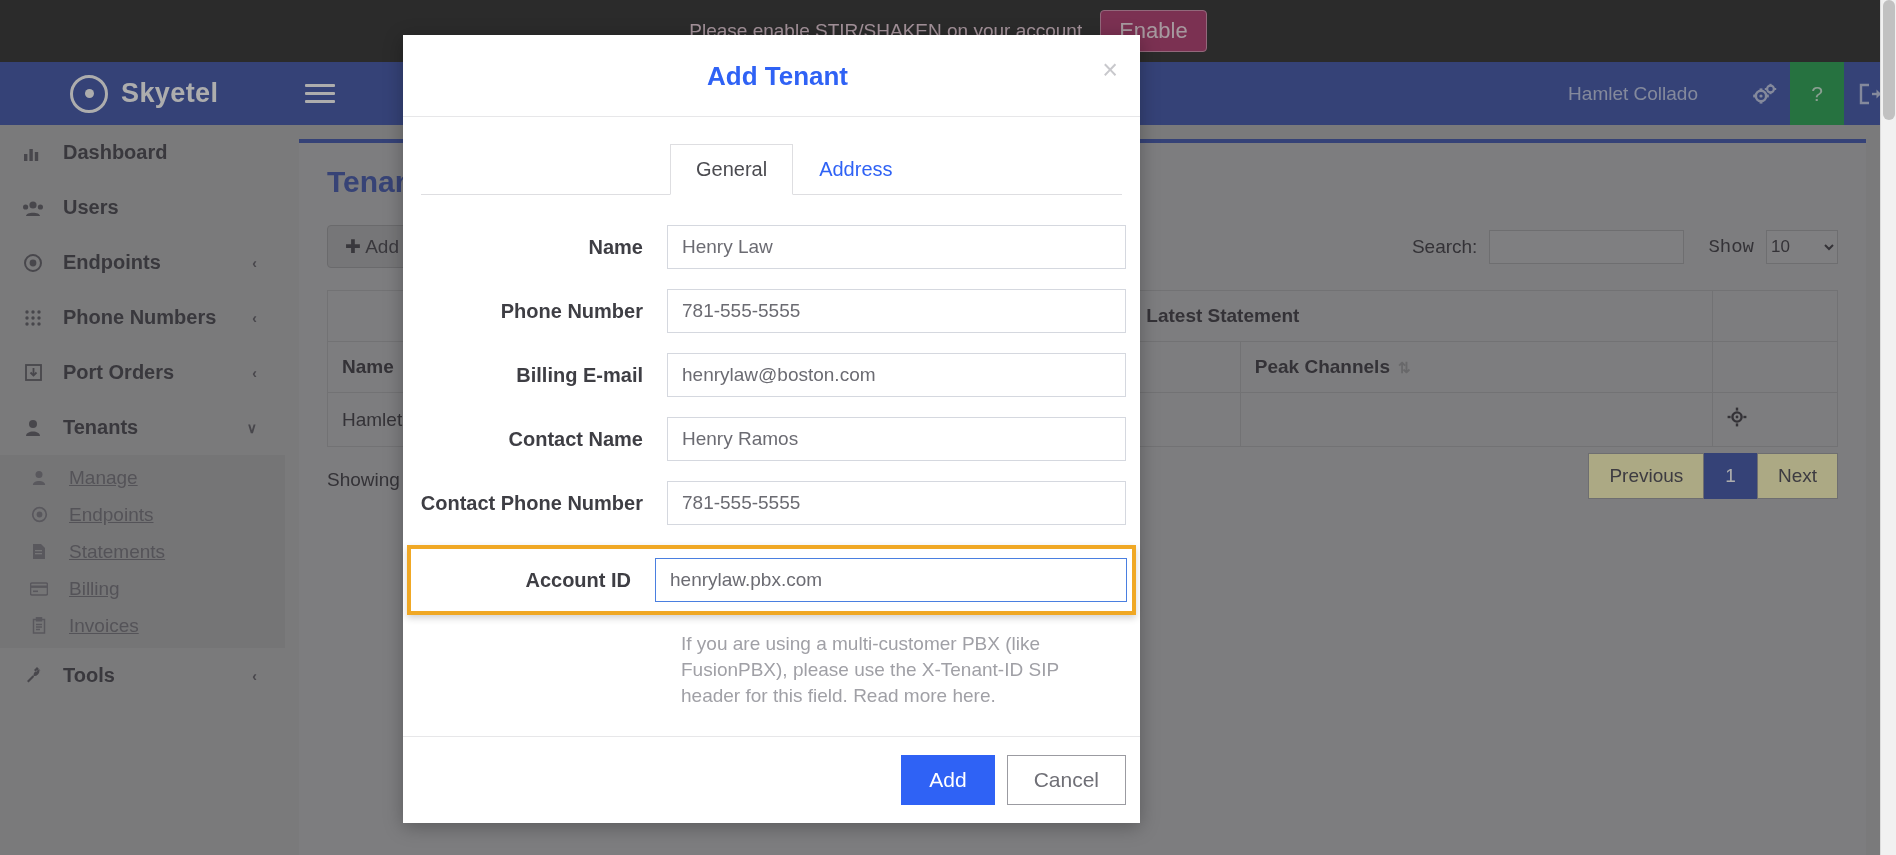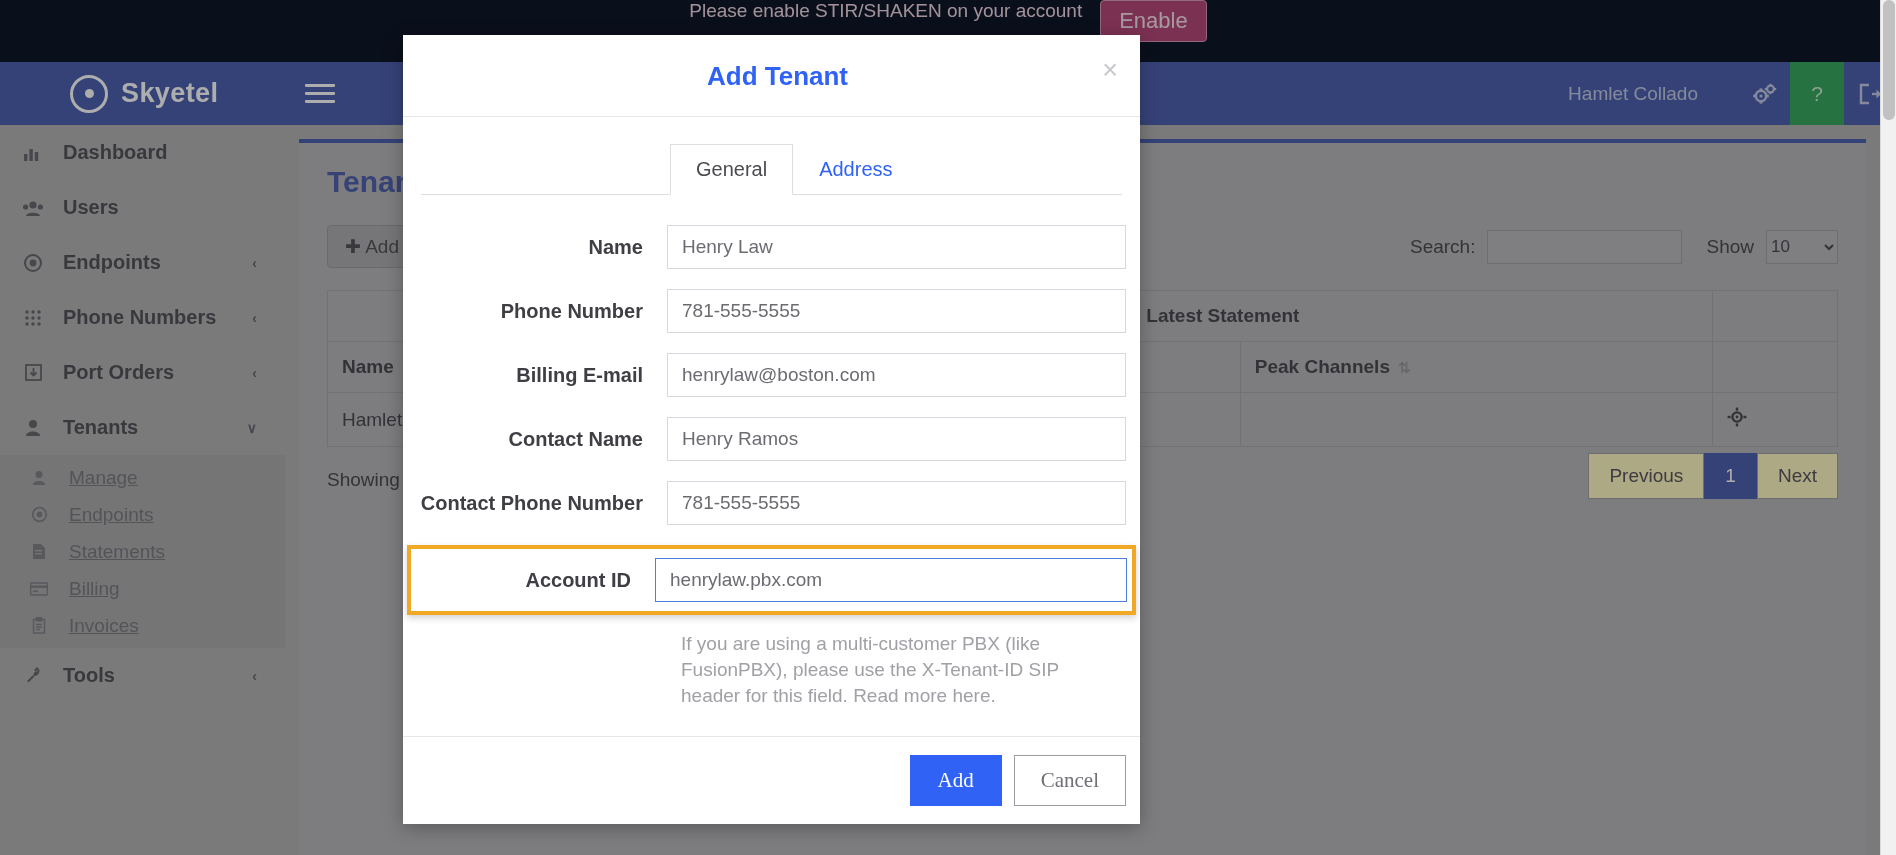--- a/index.html
+++ b/index.html
@@ -7,22 +7,22 @@
     width: 1896px; height: 855px;
     overflow: hidden;
     font-family: "Liberation Sans", sans-serif;
     background: #ffffff;
   }
   .app { position: relative; width: 1896px; height: 855px; overflow: hidden; }
 
   
   .alert-bar {
     position: absolute; top: 0; left: 0; right: 0; height: 62px;
-    background: #0f172a;
-    display: flex; align-items: flex-start; justify-content: center;
+    background: #404040;
+    display: flex; align-items: center; justify-content: center;
     gap: 18px; color: #f3dde6; font-size: 19px;
   }
   .alert-text { color: #f0d6e2; }
   .alert-btn {
     background: #b6497a; border: 1px solid #d89ab6; color: #f5e2ea;
     padding: 7px 18px; font-size: 22px; border-radius: 4px; cursor: pointer;
     font-family: "Liberation Sans", sans-serif;
   }
 
   
@@ -93,21 +93,21 @@
   .add-btn {
     background: #afafb1; border: 1px solid #9d9da0; color: #55535a;
     padding: 9px 17px; font-size: 19px; border-radius: 4px; cursor: pointer;
     font-family: "Liberation Sans", sans-serif;
   }
   .search-wrap { margin-left: auto; display: flex; align-items: center; gap: 12px; }
   .search-label { color: #4d4b52; font-size: 19px; }
   .search-input {
     width: 195px; height: 34px; background: #bcbcbe; border: 1px solid #a3a3a6;
   }
-  .show-label { color: #4d4b52; font-size: 19px; margin-left: 12px; }
+  .show-label { color: #4d4b52; font-size: 19px; margin-left: 12px; font-family: Liberation Mono, monospace; }
   .show-select {
     height: 34px; width: 72px; background: #bcbcbe; border: 1px solid #a3a3a6;
     color: #4d4b52; font-size: 17px; font-family: "Liberation Sans", sans-serif;
   }
   table.tenants { width: 100%; border-collapse: collapse; }
   table.tenants th, table.tenants td {
     border: 1px solid #a9a9ac; color: #4d4b52; font-size: 19px;
     padding: 14px 14px; text-align: left;
   }
   table.tenants th.center { text-align: center; }
@@ -174,26 +174,26 @@
   .helper {
     padding-left: 264px; padding-right: 14px; margin-top: 16px;
     color: #a0a0a6; font-size: 19px; line-height: 1.38;
   }
   .modal-footer {
     margin-top: 26px; border-top: 1px solid #e7e7e9;
     padding: 18px 14px 18px 14px; display: flex; justify-content: flex-end; gap: 12px;
   }
   .btn-add {
     background: #2f62f5; color: #ffffff; border: none; padding: 12px 28px;
-    font-size: 21px; cursor: pointer; font-family: Liberation Serif, serif;
+    font-size: 21px; cursor: pointer; font-family: Liberation Sans, sans-serif;
   }
   .btn-cancel {
     background: #ffffff; color: #6f6f76; border: 1px solid #9b9ba1;
     padding: 12px 26px; font-size: 21px; cursor: pointer;
-    font-family: Liberation Serif, serif;
+    font-family: Liberation Sans, sans-serif;
   }
   .scrollbar {
     position: absolute; right: 0; top: 0; width: 16px; bottom: 0;
     background: #f1f1f1; border-left: 1px solid #dcdcdc;
   }
   .scrollbar .thumb {
     position: absolute; top: 0; left: 2px; width: 12px; height: 120px;
     background: #c1c1c1; border-radius: 6px;
   }
 </style>

